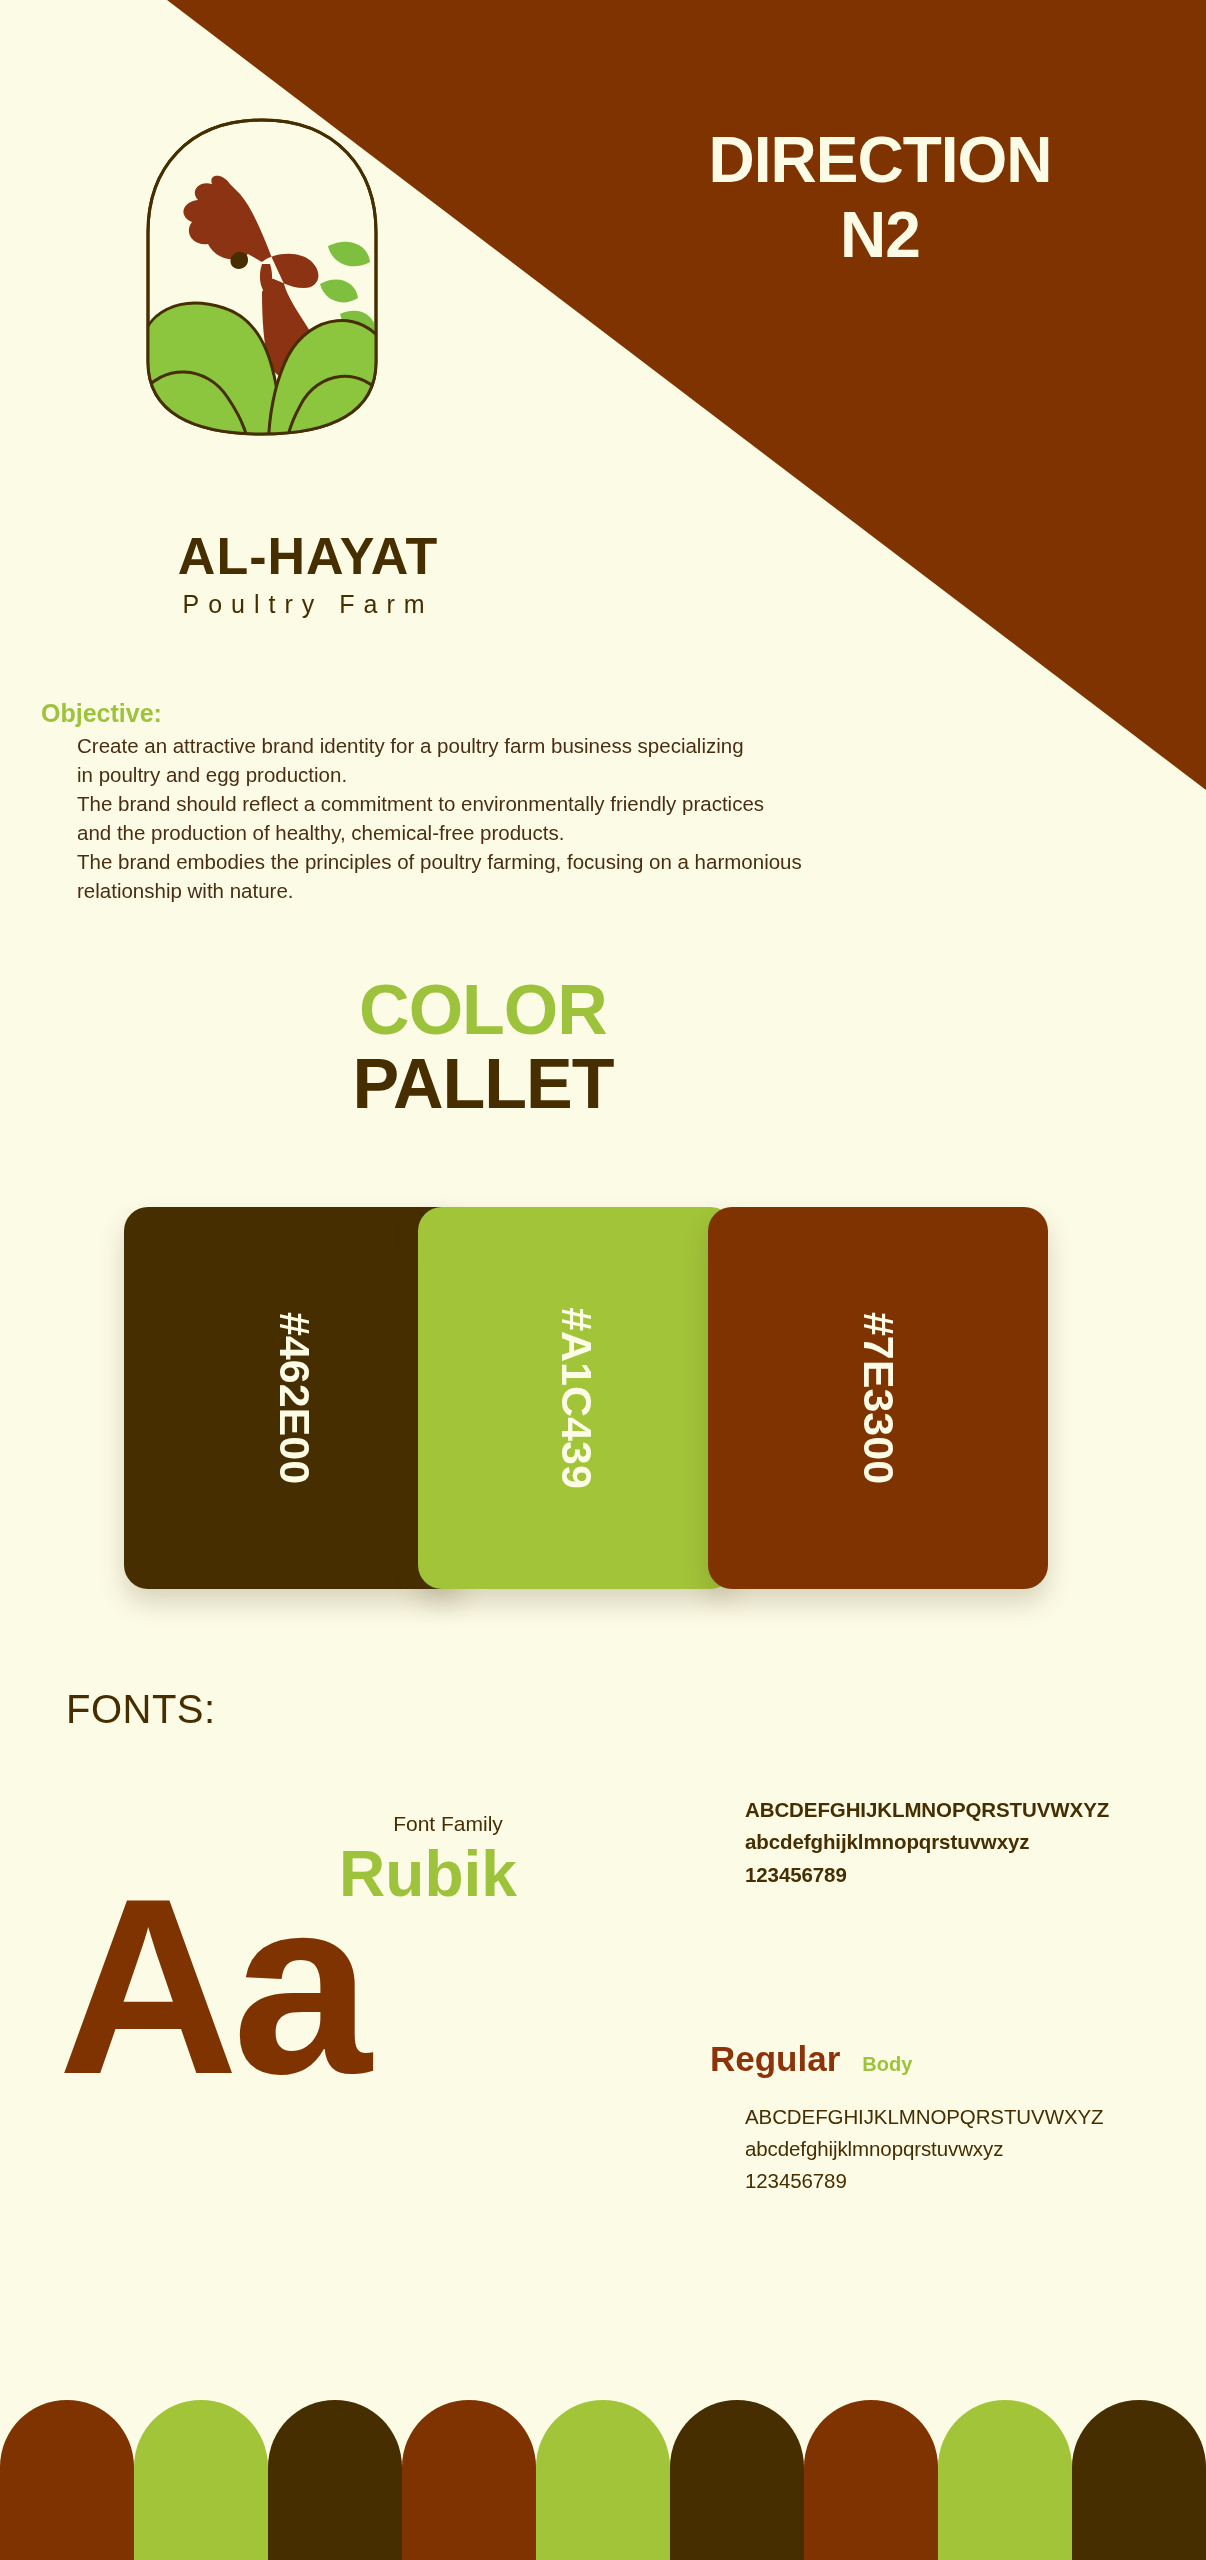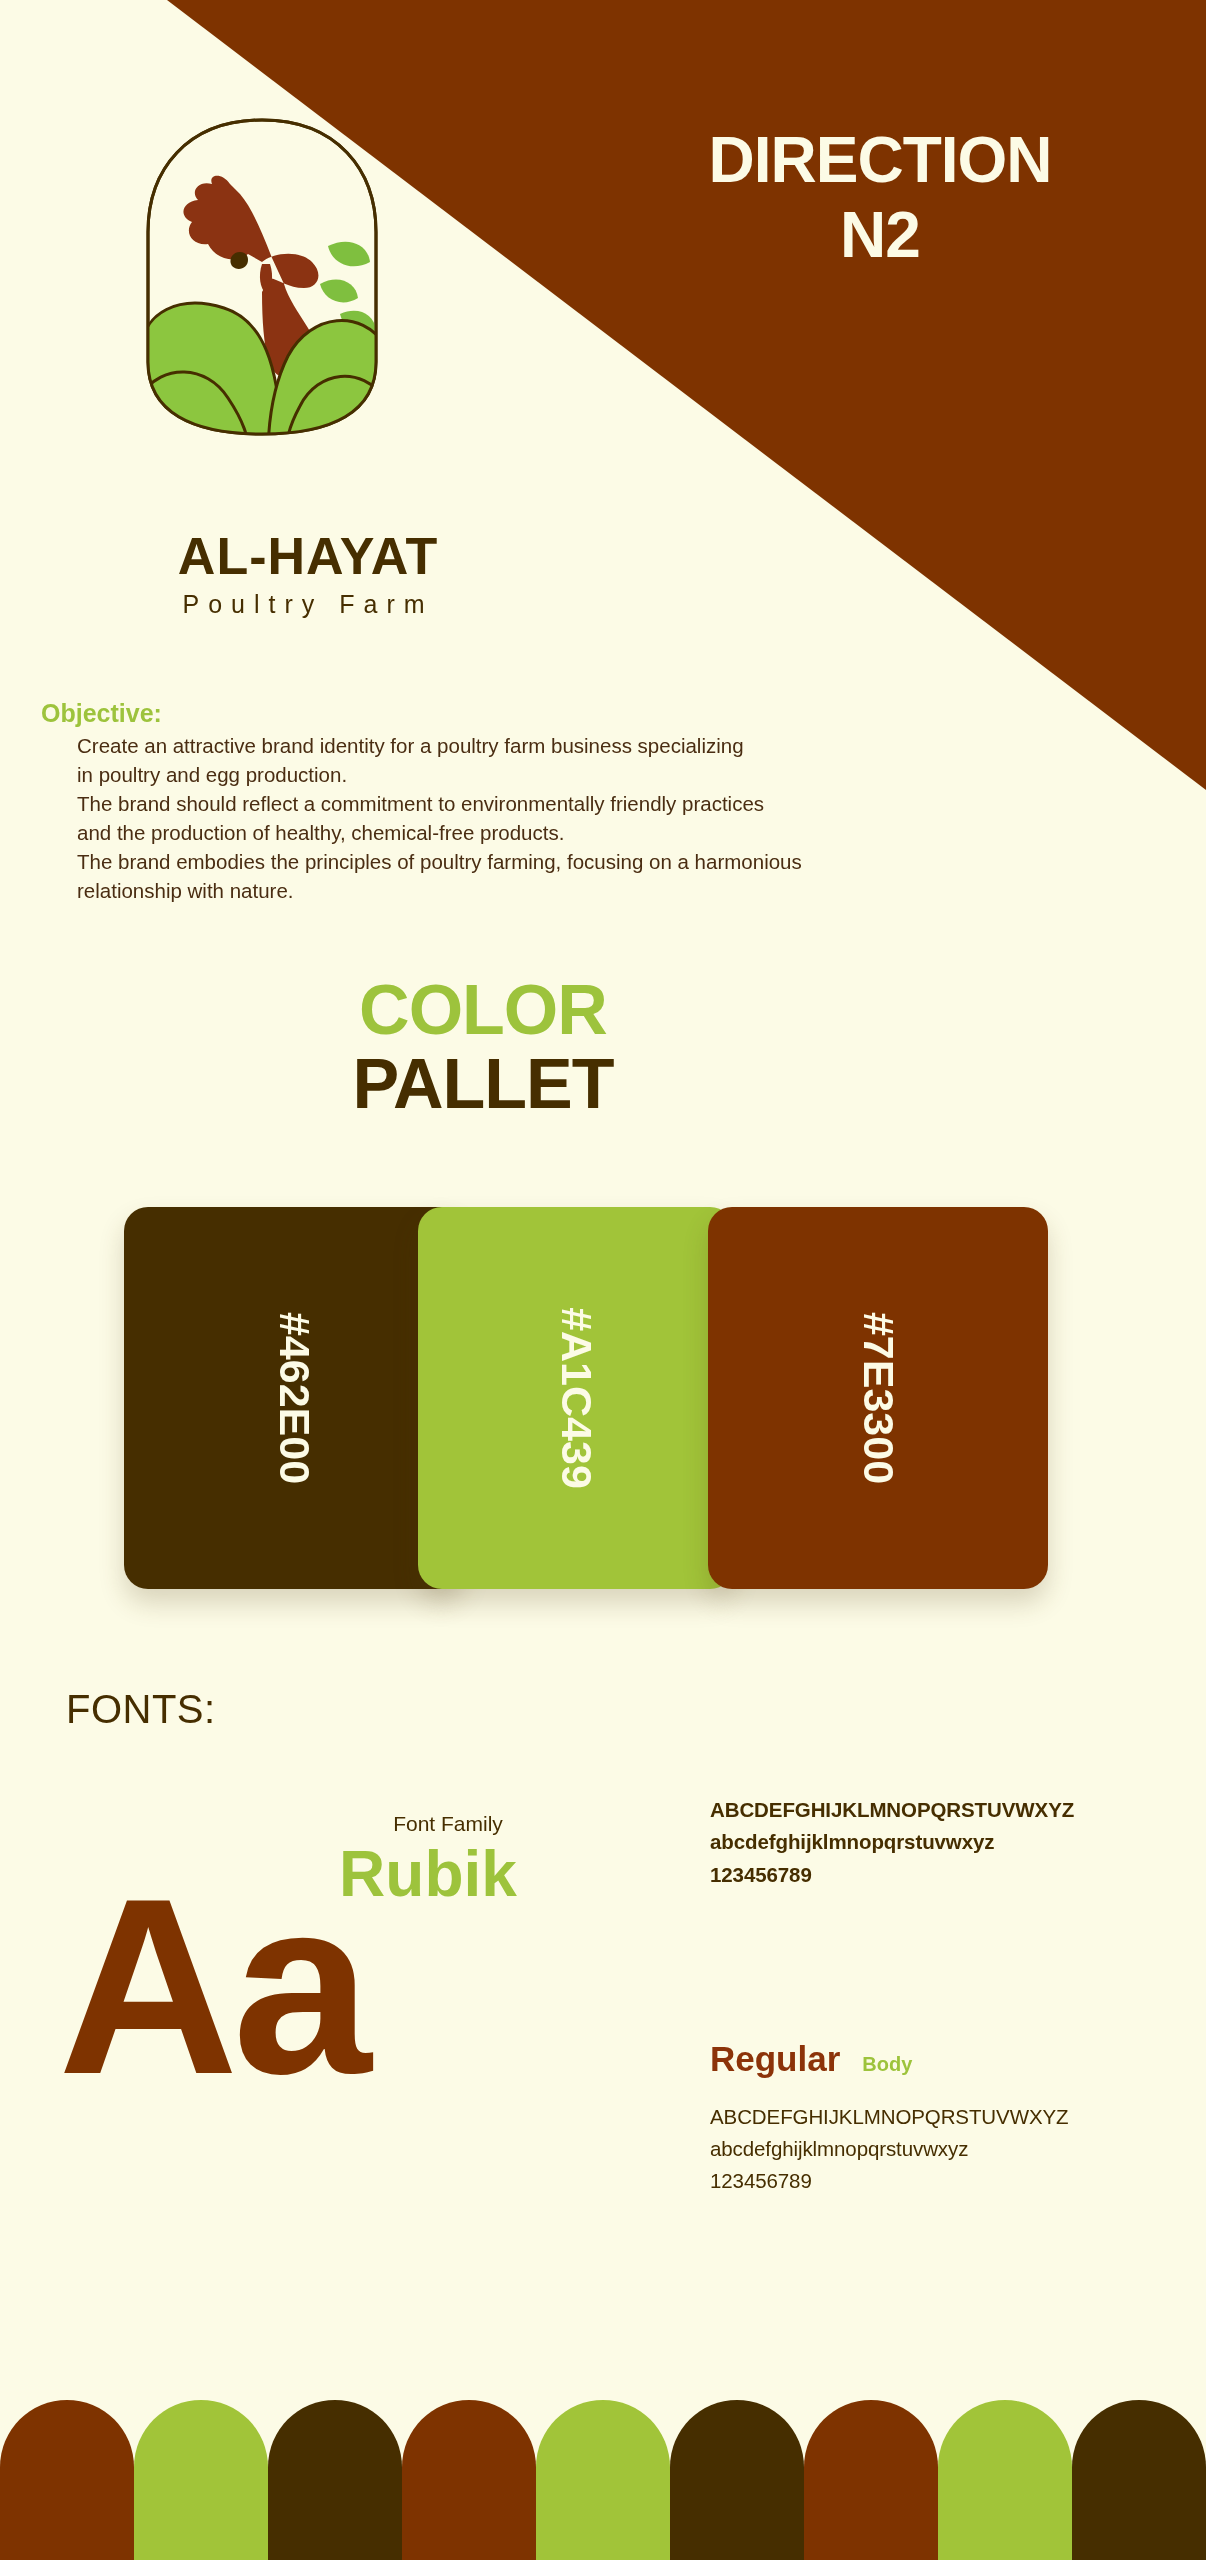--- a/index.html
+++ b/index.html
@@ -165,21 +165,21 @@
   .weight-block { position:absolute; z-index:3; left:710px; width:440px; }
   #wb0 { top:1772px; }
   #wb1 { top:2040px; }
   .weight-head { display:flex; align-items:baseline; gap:22px; }
   .weight-name {
     font-size:35px; font-weight:bold; color:#8C3309; line-height:1.1;
   }
   .weight-use {
     font-size:20px; font-weight:bold; color:#9DC33C;
   }
-  .spec-lines { margin-top:22px; }
+  .spec-lines { margin-top:22px;margin-left:35px; }
   .spec-line {
     color:#462E00;
     line-height:1.58;
     white-space:nowrap;
   }
   .spec-bold .spec-line { font-weight:bold; font-size:20.5px; letter-spacing:-0.1px; }
   .spec-reg  .spec-line { font-weight:normal; font-size:20.5px; letter-spacing:-0.1px; }
 
   
   .arch-row {

